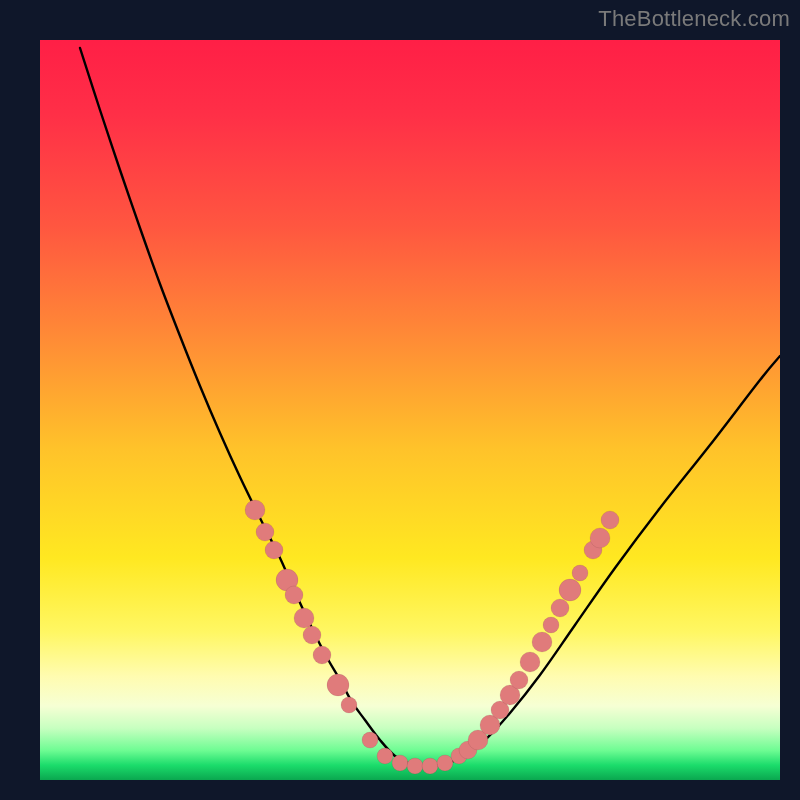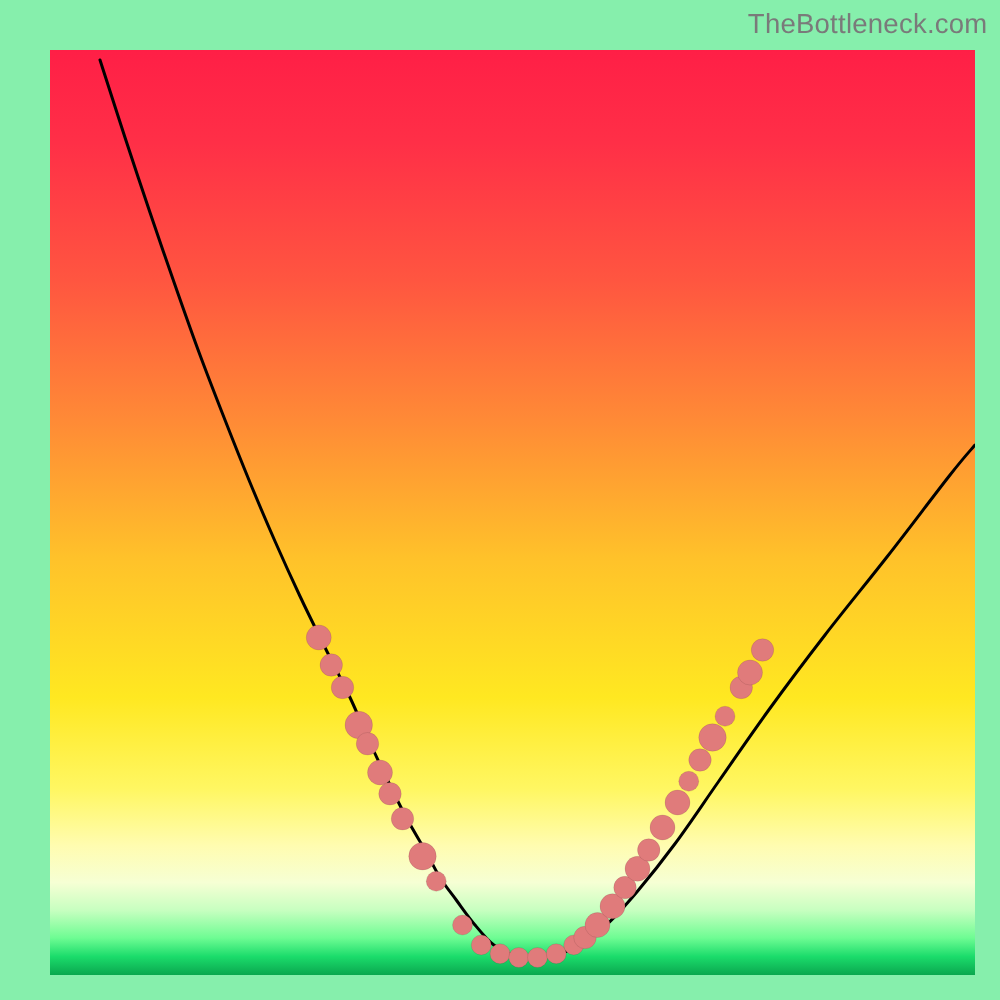--- a/index.html
+++ b/index.html
@@ -10,21 +10,21 @@
     background: #000;
     overflow: hidden;
     font-family: Arial, Helvetica, sans-serif;
   }
   .frame {
     position: absolute;
     left: 0;
     top: 0;
     width: 800px;
     height: 800px;
-    background: #86efac;
+    background: #0f172a;
   }
   .plot-area {
     position: absolute;
     left: 40px;
     top: 40px;
     width: 740px;
     height: 740px;
     
     background: linear-gradient(to bottom,
       #ff1f46 0%,

